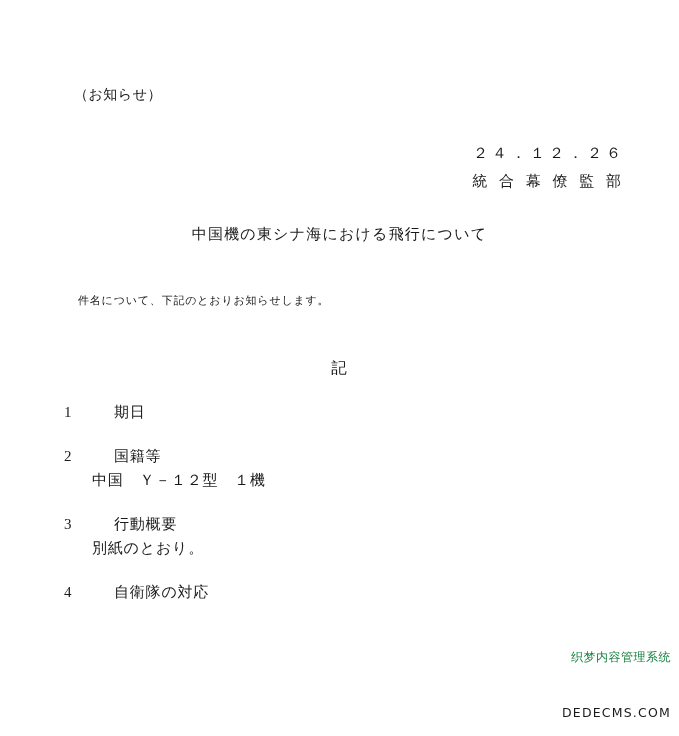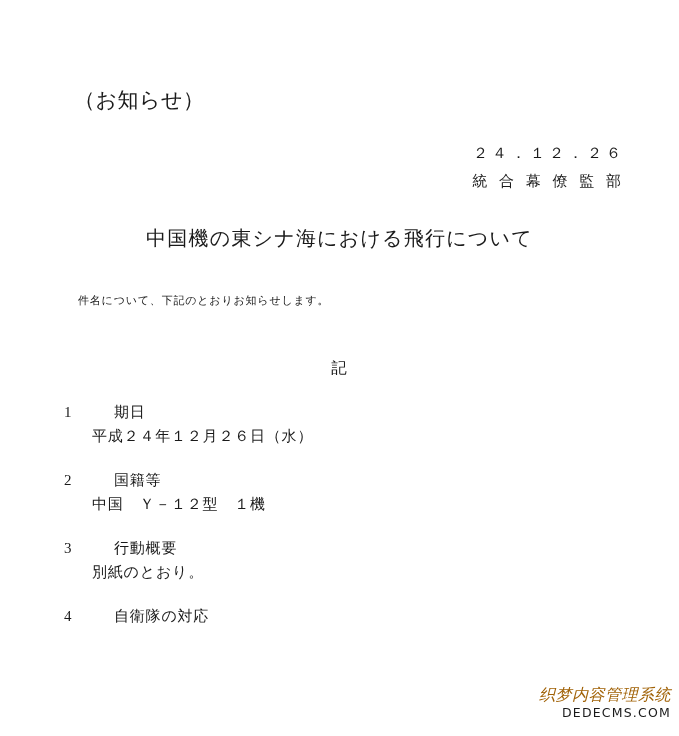--- a/index.html
+++ b/index.html
@@ -20,21 +20,21 @@
     position: relative;
     width: 679px;
     height: 736px;
     box-sizing: border-box;
   }
 
   .notice-label {
     position: absolute;
     left: 74px;
     top: 86px;
-    font-size: 21px;
+    font-size: 14px;
     letter-spacing: 0.5px;
   }
 
   .meta-block {
     position: absolute;
     right: 54px;
     top: 140px;
     text-align: right;
     font-size: 15px;
     line-height: 1.85;
@@ -46,21 +46,21 @@
     letter-spacing: 4px;
     margin-left: 44px;
   }
 
   .doc-title {
     position: absolute;
     left: 0;
     right: 0;
     top: 225px;
     text-align: center;
-    font-size: 20px;
+    font-size: 15px;
     letter-spacing: 1.2px;
   }
 
   .lead-sentence {
     position: absolute;
     left: 78px;
     top: 293px;
     font-size: 11px;
     letter-spacing: 0.8px;
   }
@@ -106,31 +106,31 @@
   }
 
   .watermark {
     position: absolute;
     right: 8px;
     bottom: 14px;
     text-align: right;
     line-height: 1.35;
   }
   .watermark-cn {
-    font-size: 16px;
-    color: #a16207;
+    font-size: 12px;
+    color: #15803d;
     font-family: "DejaVu Sans", sans-serif;
     letter-spacing: 0.5px;
-    font-style: italic;
   }
   .watermark-en {
     font-size: 12.5px;
     color: #1a1a1a;
     font-family: "DejaVu Sans", sans-serif;
     letter-spacing: 1.2px;
+    margin-top: 40px;
   }
 </style>
 </head>
 <body>
 
 <div class="page">
 
   <div class="notice-label">（お知らせ）</div>
 
   <div class="meta-block">
@@ -144,21 +144,20 @@
 
   <div class="ki-mark">記</div>
 
   <div class="items">
 
     <div class="item">
       <div class="item-head">
         <span class="item-num">1</span>
         <span class="item-label">期日</span>
       </div>
-      <div class="item-body">平成２４年１２月２６日（水）</div>
     </div>
 
     <div class="item">
       <div class="item-head">
         <span class="item-num">2</span>
         <span class="item-label">国籍等</span>
       </div>
       <div class="item-body">中国　Ｙ－１２型　１機</div>
     </div>
 

